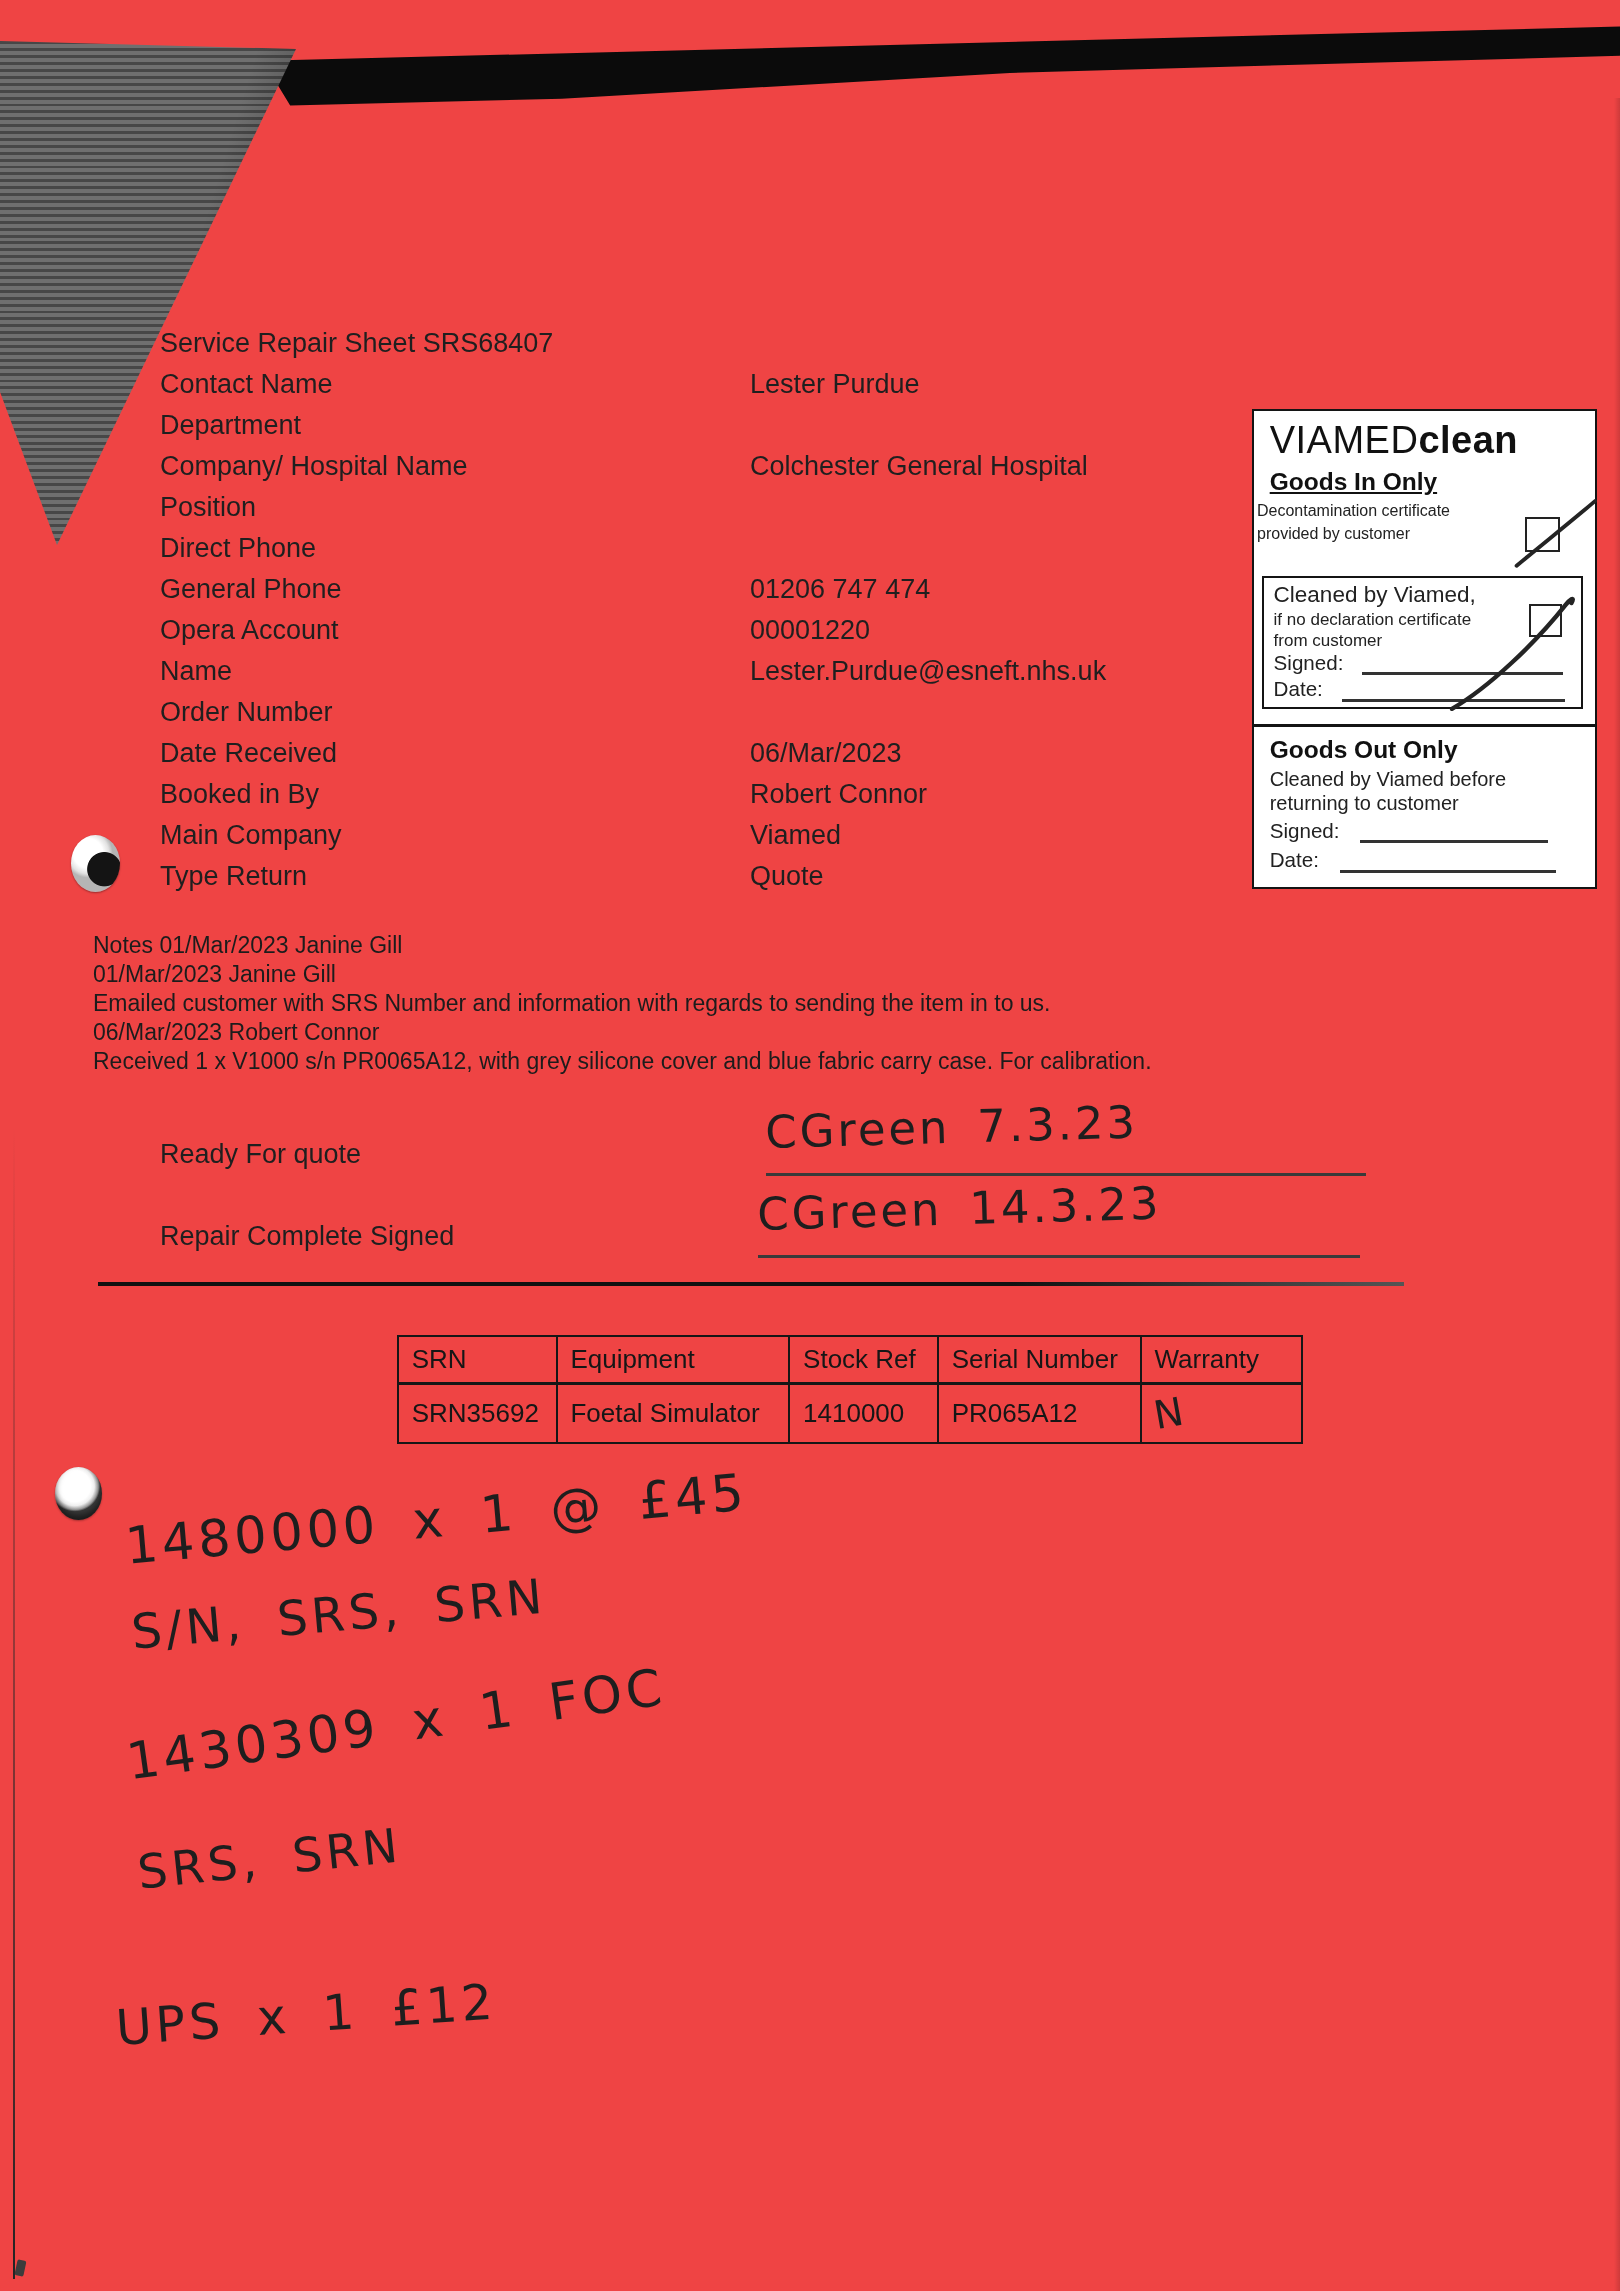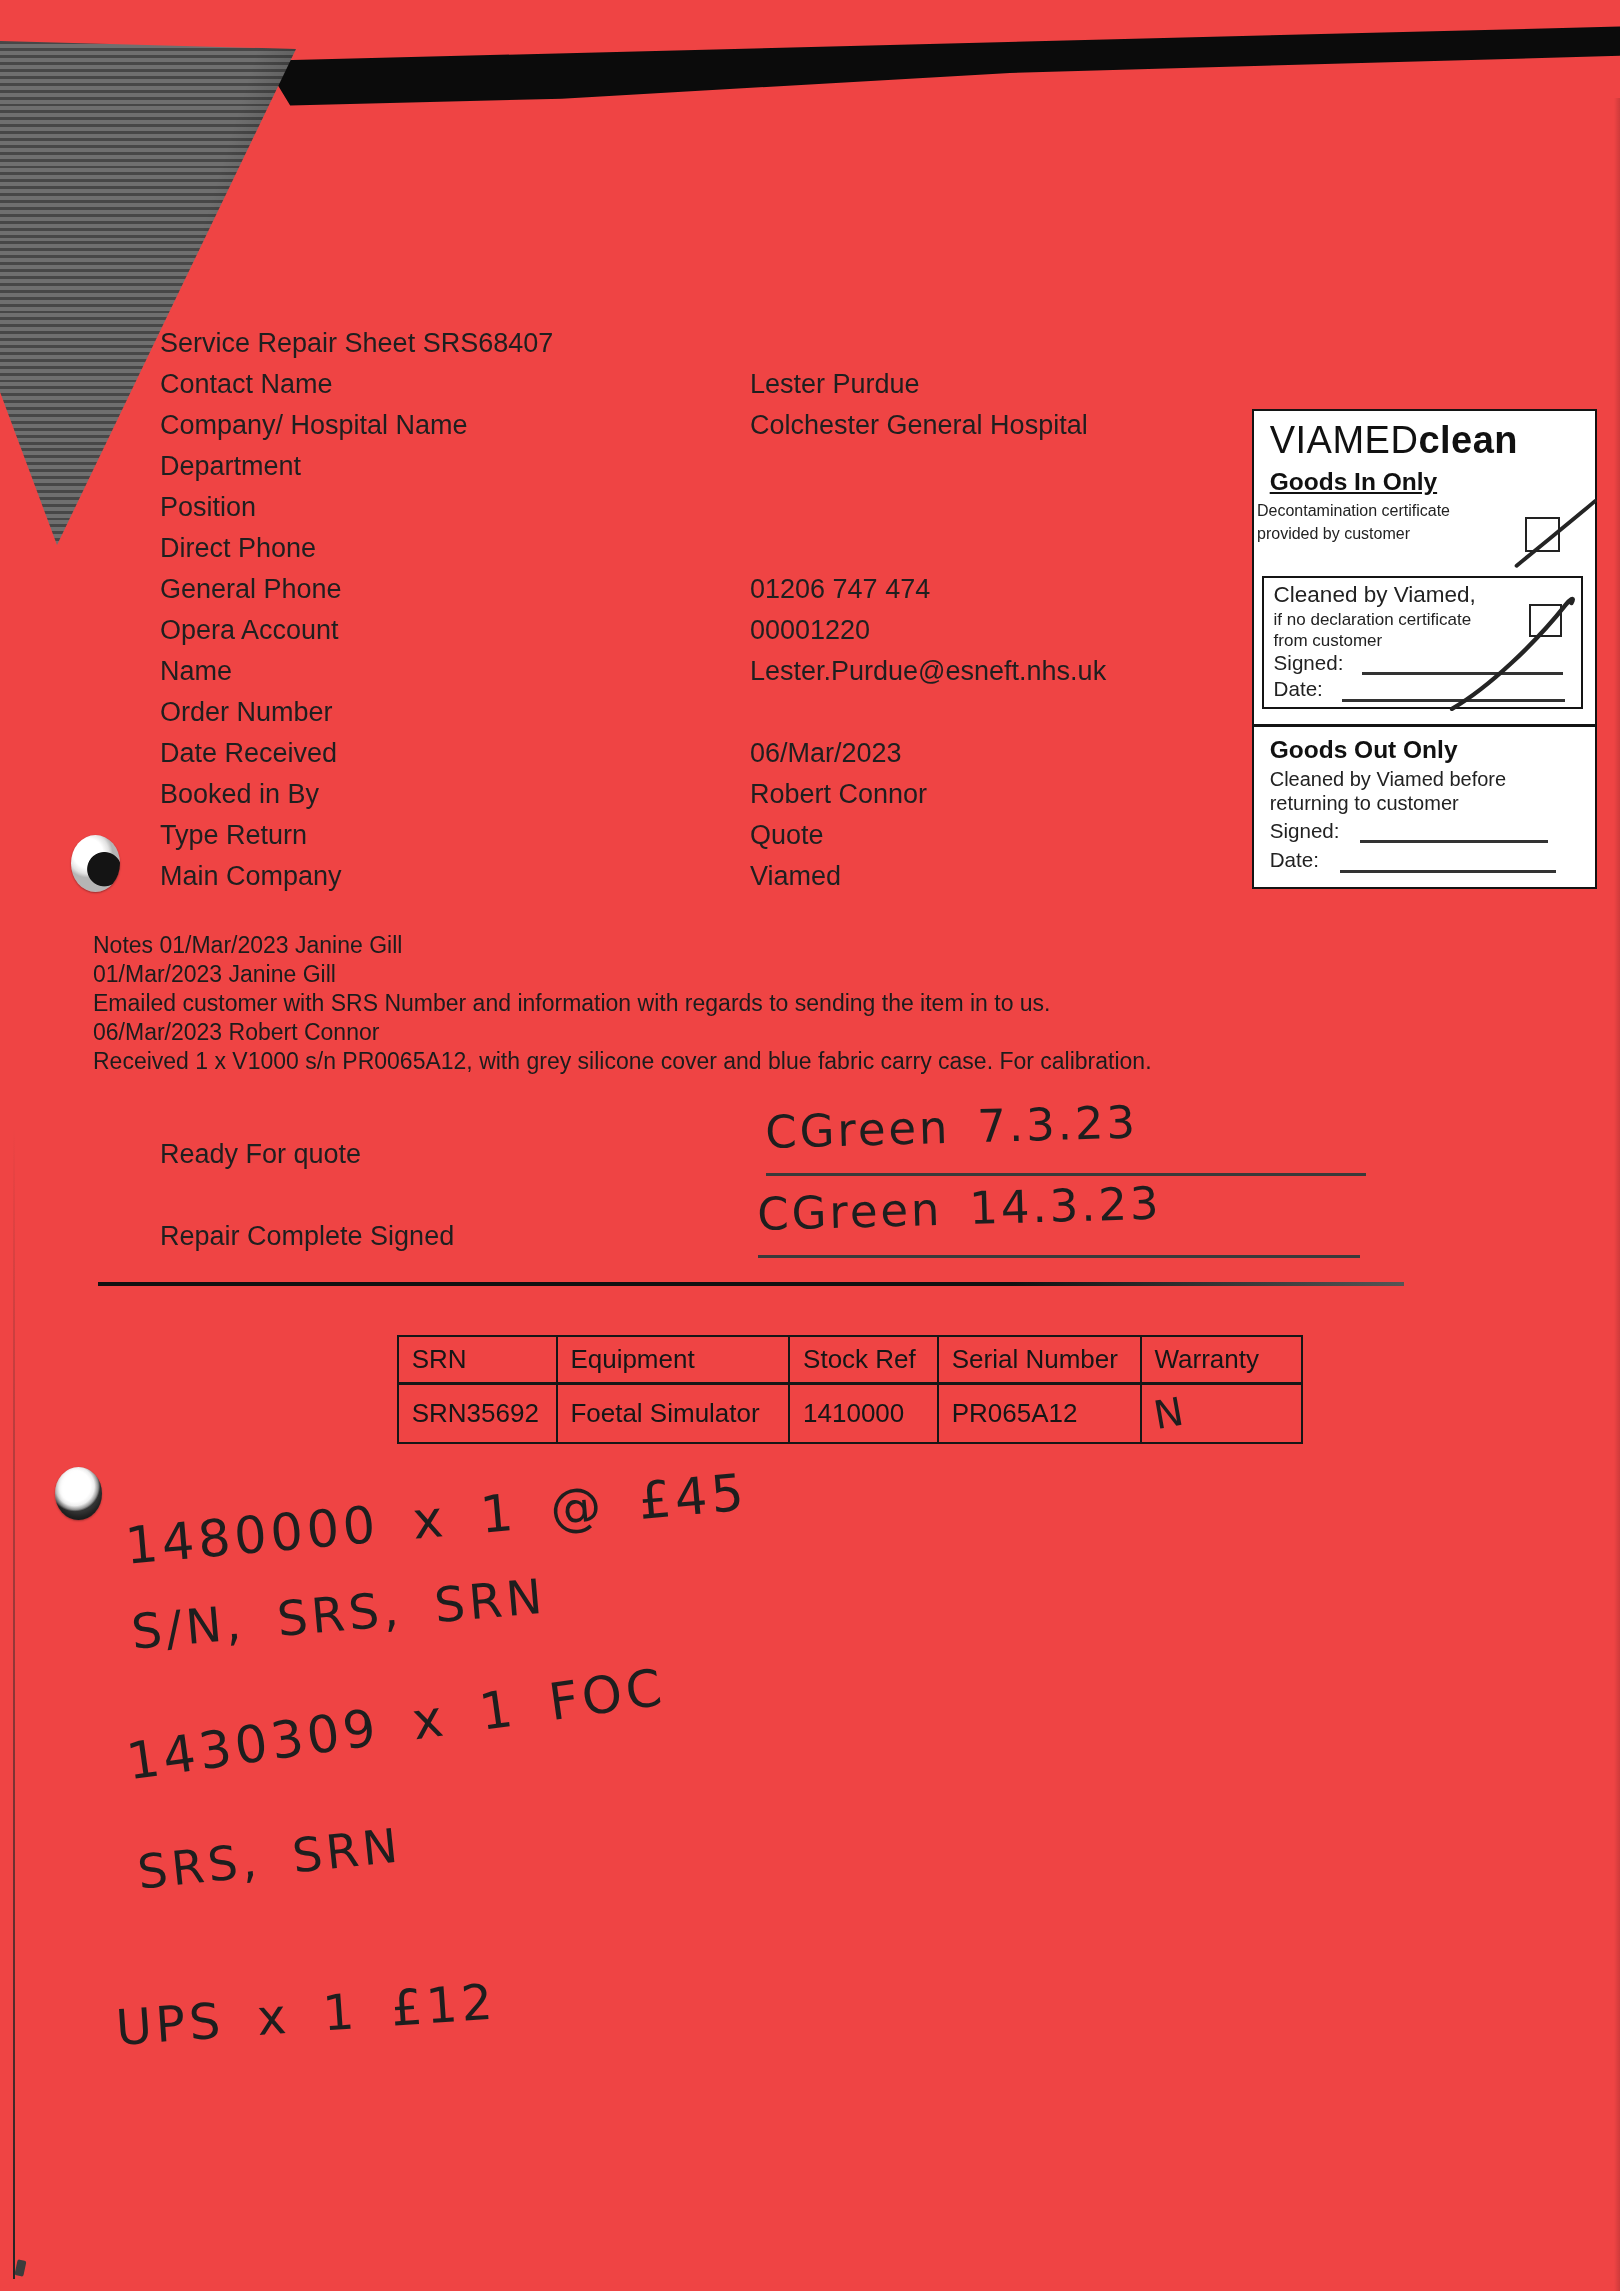--- a/index.html
+++ b/index.html
@@ -120,28 +120,28 @@
   <div class="punch-hole-2"></div>
   <div class="bottom-smudge"></div>
 
   <div class="fields">
     <div class="title">Service Repair Sheet SRS68407</div>
     <div class="frow">
         <span class="flabel">Contact Name</span>
         <span class="fvalue">Lester Purdue</span>
       </div>
     <div class="frow">
+        <span class="flabel">Department</span>
+        <span class="fvalue"></span>
+      </div>
+    <div class="frow">
         <span class="flabel">Company/ Hospital Name</span>
         <span class="fvalue">Colchester General Hospital</span>
       </div>
     <div class="frow">
-        <span class="flabel">Department</span>
-        <span class="fvalue"></span>
-      </div>
-    <div class="frow">
         <span class="flabel">Position</span>
         <span class="fvalue"></span>
       </div>
     <div class="frow">
         <span class="flabel">Direct Phone</span>
         <span class="fvalue"></span>
       </div>
     <div class="frow">
         <span class="flabel">General Phone</span>
         <span class="fvalue">01206 747 474</span>
@@ -160,26 +160,26 @@
       </div>
     <div class="frow">
         <span class="flabel">Date Received</span>
         <span class="fvalue">06/Mar/2023</span>
       </div>
     <div class="frow">
         <span class="flabel">Booked in By</span>
         <span class="fvalue">Robert Connor</span>
       </div>
     <div class="frow">
+        <span class="flabel">Main Company</span>
+        <span class="fvalue">Viamed</span>
+      </div>
+    <div class="frow">
         <span class="flabel">Type Return</span>
         <span class="fvalue">Quote</span>
-      </div>
-    <div class="frow">
-        <span class="flabel">Main Company</span>
-        <span class="fvalue">Viamed</span>
       </div>
   </div>
 
   <div class="vbox">
     <div class="v-brand">
       <span class="light" style="position:static">VIAMED</span><span class="bold" style="position:static">clean</span>
     </div>
     <div class="v-goodsin-h">Goods In Only</div>
     <div class="v-decon">Decontamination certificate provided by customer</div>
     <div class="v-cb v-cb1"></div>

